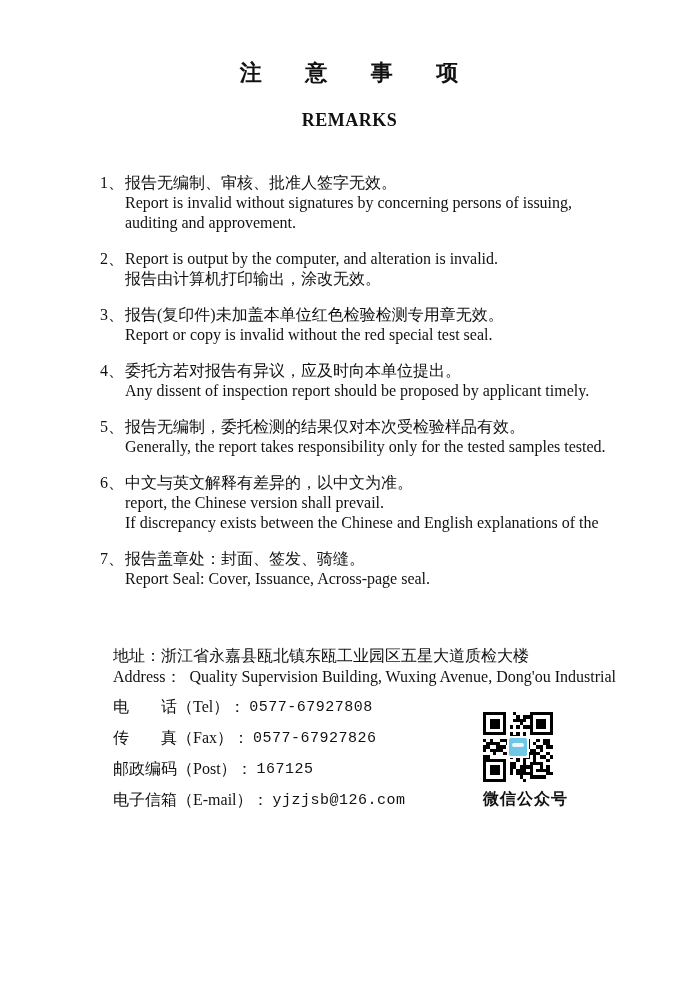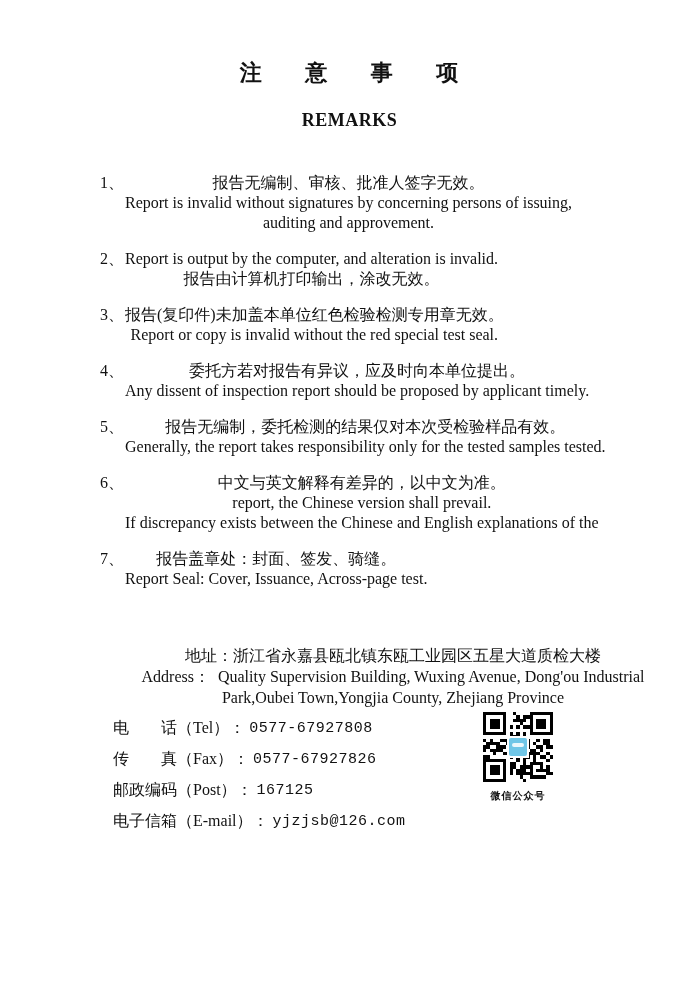--- a/index.html
+++ b/index.html
@@ -38,21 +38,21 @@
     margin:42px 0 0 100px;
     width:530px;
   }
   .remark-item{
     display:flex;
     margin-bottom:16px;
     font-size:16px;
     line-height:20px;
   }
   .remark-item .num{flex:0 0 25px;}
-  .line{white-space:pre-wrap;text-align:center;}
+  .line{white-space:pre-wrap;}
   .footer{
     margin:56px 0 0 113px;
     width:560px;
     font-size:16px;
     line-height:21px;
   }
   .contact-row{
     display:flex;
     margin-top:10px;
     line-height:20px;
@@ -100,21 +100,21 @@
     content:"";
     position:absolute;
     left:3px;top:5px;
     width:12px;height:4px;
     background:#ffffff;
     border-radius:2px;
     opacity:0.85;
   }
   .qr-caption{
     margin-top:7px;
-    font-size:10px;
+    font-size:16px;
     font-weight:bold;
     font-family:"Liberation Sans","DejaVu Sans",sans-serif;
     letter-spacing:1px;
     white-space:nowrap;
   }
 </style>
 </head>
 <body>
 
 <div class="page">
@@ -164,30 +164,29 @@
       <div class="body">
         <div class="line zh">中文与英文解释有差异的，以中文为准。</div>
         <div class="line en">report, the Chinese version shall prevail.</div>
         <div class="line en">If discrepancy exists between the Chinese and English explanations of the</div>
       </div>
     </li>
     <li class="remark-item">
       <span class="num">7、</span>
       <div class="body">
         <div class="line zh">报告盖章处：封面、签发、骑缝。</div>
-        <div class="line en">Report Seal: Cover, Issuance, Across-page test.</div>
+        <div class="line en">Report Seal: Cover, Issuance, Across-page seal.</div>
       </div>
     </li>
   </ol>
 
   <div class="footer">
     <div class="addr">
       <div class="line">地址：浙江省永嘉县瓯北镇东瓯工业园区五星大道质检大楼</div>
       <div class="line">Address：  Quality Supervision Building, Wuxing Avenue, Dong'ou Industrial</div>
-      <div class="line">Park,Oubei Town,Yongjia County, Zhejiang Province</div>
     </div>
 
     <div class="contact-row">
       <span class="contact-label">电　　话（Tel）： </span>
       <span class="contact-value">0577-67927808</span>
     </div>
     <div class="contact-row">
       <span class="contact-label">传　　真（Fax）： </span>
       <span class="contact-value">0577-67927826</span>
     </div>

